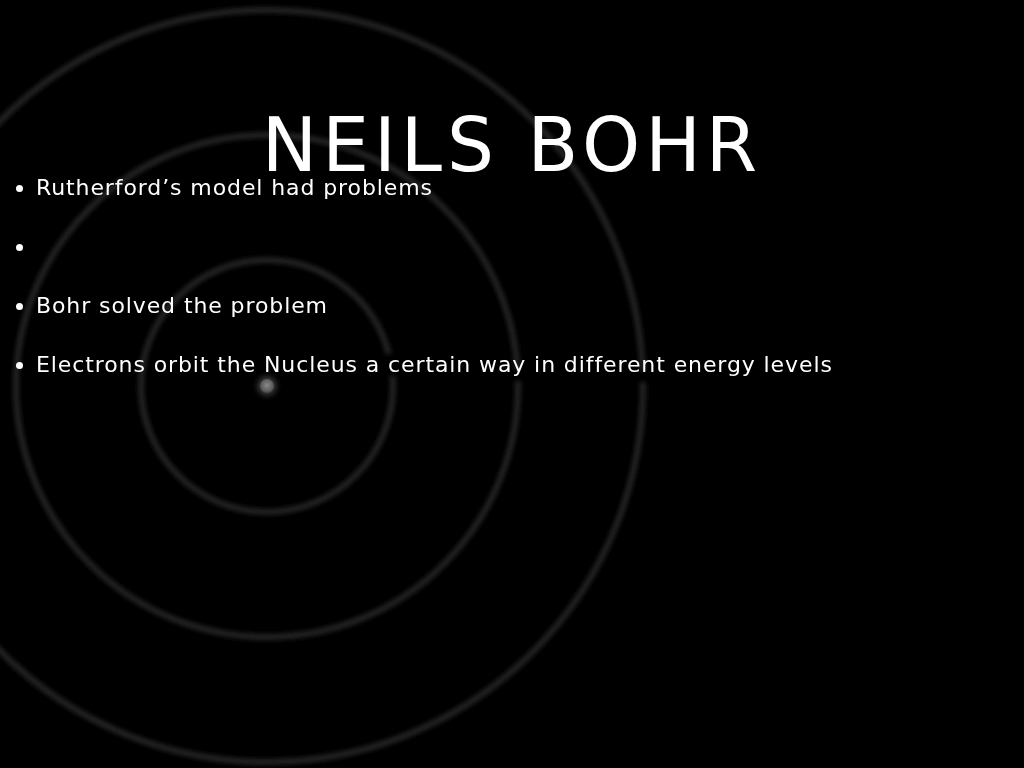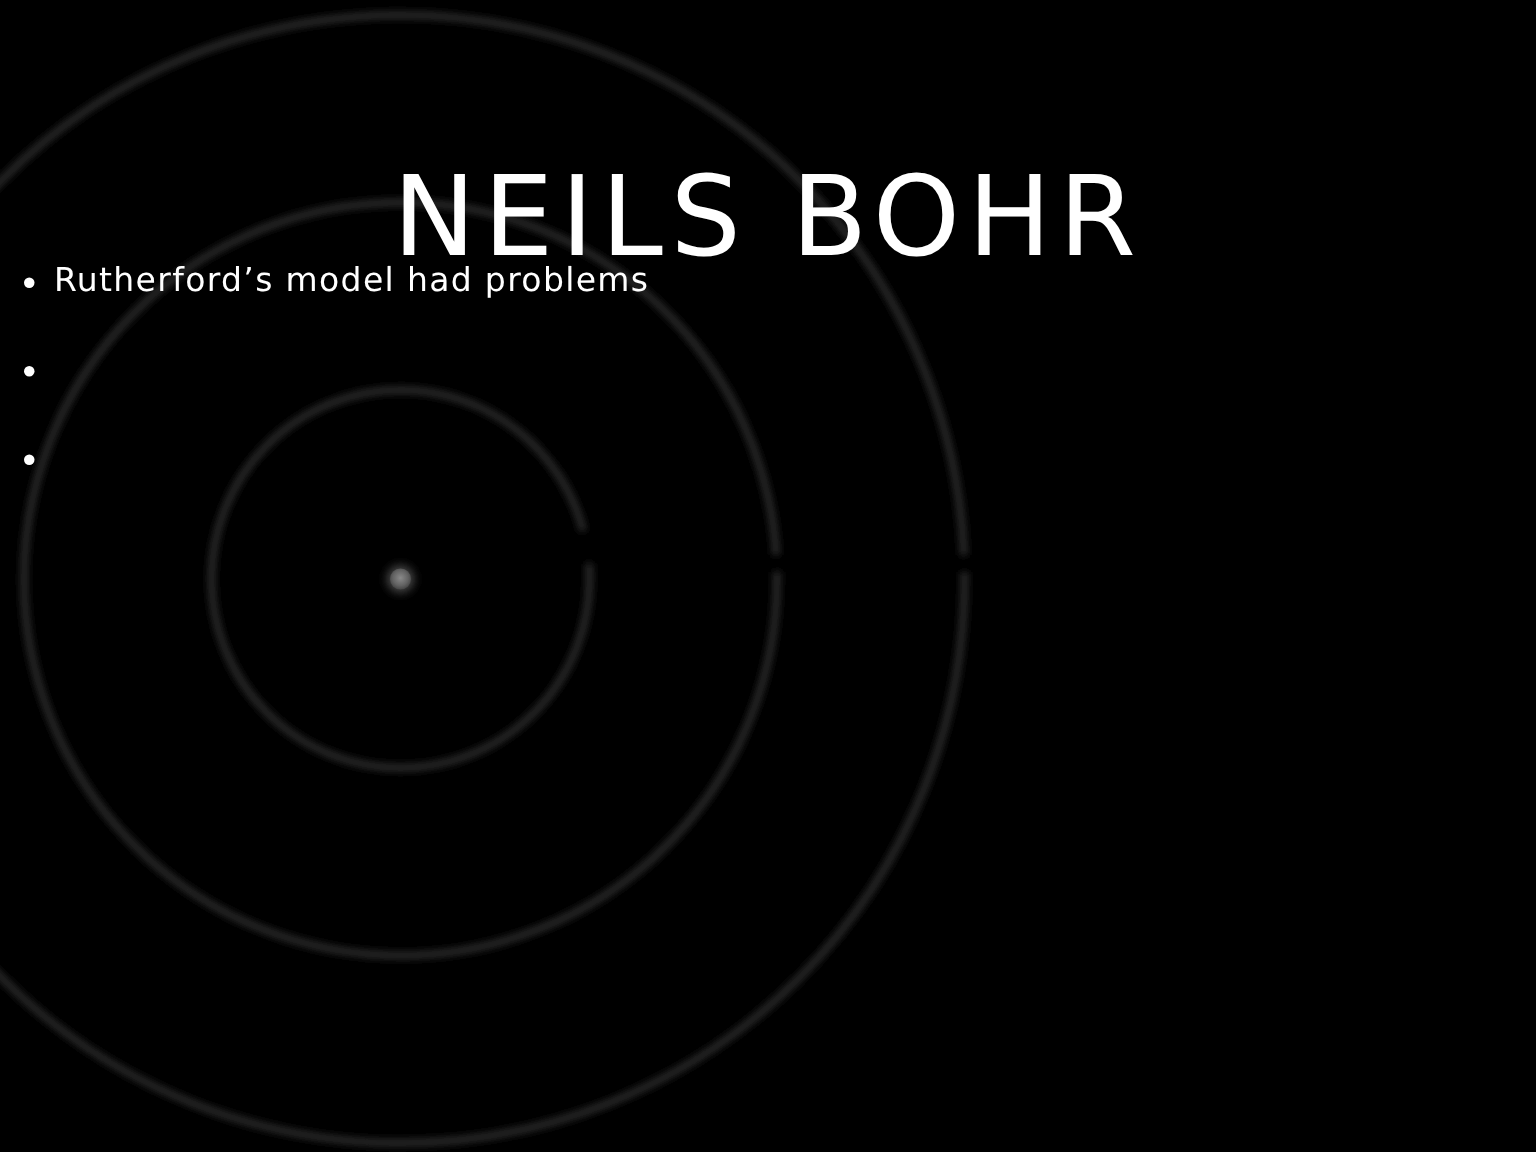--- a/index.html
+++ b/index.html
@@ -136,19 +136,24 @@
         <span class="bullet-marker"></span>
         <span class="bullet-text">Rutherford’s model had problems</span>
       </li>
 
       <li class="bullet-item">
         <span class="bullet-marker"></span>
       </li>
 
       <li class="bullet-item">
         <span class="bullet-marker"></span>
+        <span class="bullet-text">Bohr solved the problem</span>
       </li>
 
+      <li class="bullet-item">
+        <span class="bullet-marker"></span>
+        <span class="bullet-text">Electrons orbit the Nucleus a certain way in different energy levels</span>
+      </li>
 
     </ul>
 
   </div>
 </div>
 
 </body></html>

